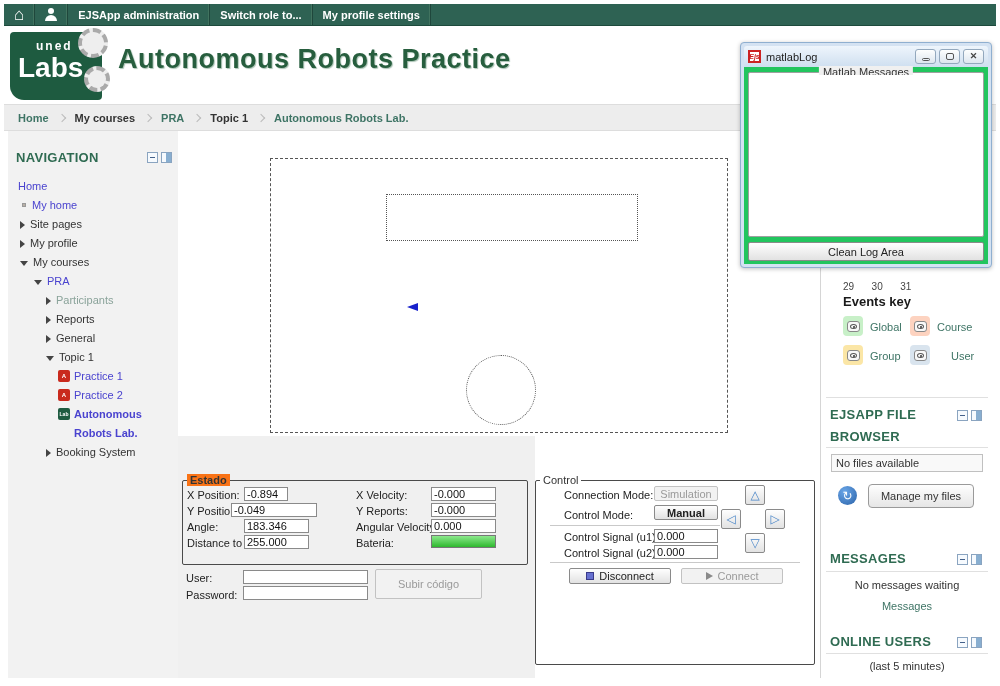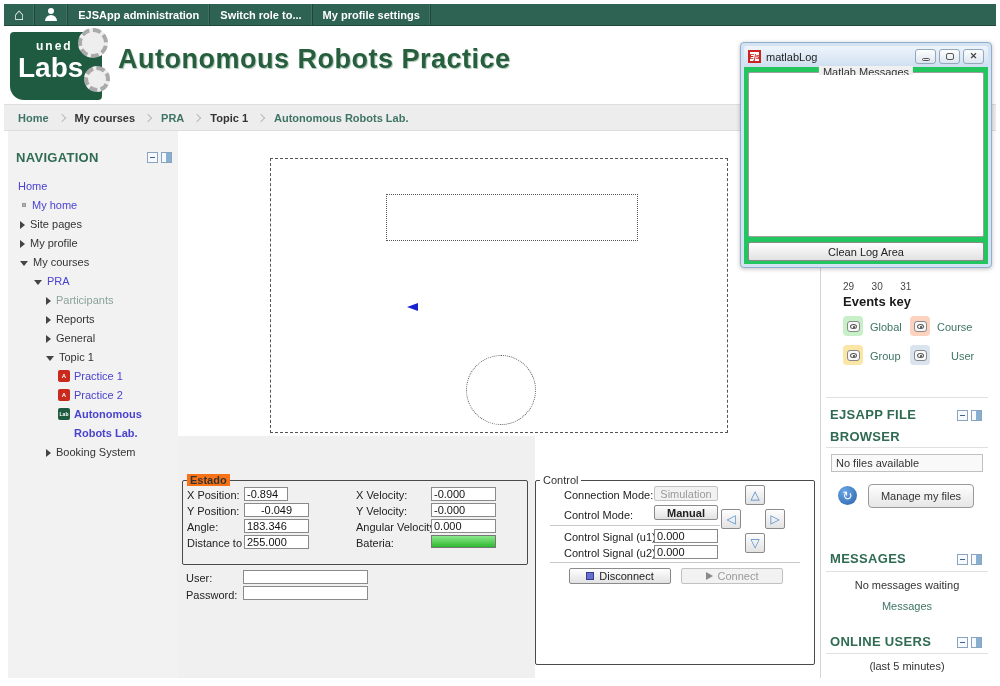--- a/index.html
+++ b/index.html
@@ -252,39 +252,40 @@
     <div class="obstacle-rect"></div>
     <div class="obstacle-circle"></div>
     <div class="robot"></div>
   </div>
 
   <div class="groupbox estado-box">
     <span class="gb-label">Estado</span>
     <span class="jlabel" style="left:4px; top:8px;">X Position:</span>
     <div class="jfield" style="left:61px; top:6px; width:44px;">-0.894</div>
     <span class="jlabel" style="left:4px; top:24px;">Y Position:</span>
-    <div class="jfield" style="left:61px; top:22px; width:65px;text-align:center;">-0.049</div>
+    <div class="jfield" style="left:48px; top:22px; width:86px;">-0.049</div>
     <span class="jlabel" style="left:4px; top:40px;">Angle:</span>
     <div class="jfield" style="left:61px; top:38px; width:65px;">183.346</div>
     <span class="jlabel" style="left:4px; top:56px;">Distance to O...</span>
     <div class="jfield" style="left:61px; top:54px; width:65px;">255.000</div>
     <span class="jlabel" style="left:173px; top:8px;">X Velocity:</span>
     <div class="jfield" style="left:248px; top:6px; width:65px;">-0.000</div>
-    <span class="jlabel" style="left:173px; top:24px;">Y Velocity:</span>
+    <span class="jlabel" style="left:173px; top:24px;">Y Reports:</span>
     <div class="jfield" style="left:248px; top:22px; width:65px;">-0.000</div>
     <span class="jlabel" style="left:173px; top:40px;">Angular Velocity:</span>
     <div class="jfield" style="left:248px; top:38px; width:65px;">0.000</div>
     <span class="jlabel" style="left:173px; top:56px;">Bateria:</span>
     <div class="battery" style="left:248px; top:54px; width:65px; height:13px;"></div>
   </div>
 
   <span class="jlabel" style="left:186px; top:572px;">User:</span>
   <div class="jfield" style="left:243px; top:570px; width:125px;"></div>
   <span class="jlabel" style="left:186px; top:589px;">Password:</span>
   <div class="jfield" style="left:243px; top:586px; width:125px;"></div>
+  <div class="jbtn disabled" style="left:375px; top:569px; width:107px; height:30px;">Subir código</div>
 
   <div class="groupbox control-box">
     <span class="gb-label">Control</span>
     <span class="jlabel" style="left:28px; top:8px;">Connection Mode:</span>
     <div class="jbtn disabled" style="left:118px; top:5px; width:64px; height:15px;">Simulation</div>
     <span class="jlabel" style="left:28px; top:28px;">Control Mode:</span>
     <div class="jbtn" style="left:118px; top:24px; width:64px; height:15px; font-weight:bold;">Manual</div>
     <div class="sep" style="left:14px; top:44px; width:170px;"></div>
     <span class="jlabel" style="left:28px; top:50px;">Control Signal (u1):</span>
     <div class="jfield" style="left:118px; top:48px; width:64px;">0.000</div>

